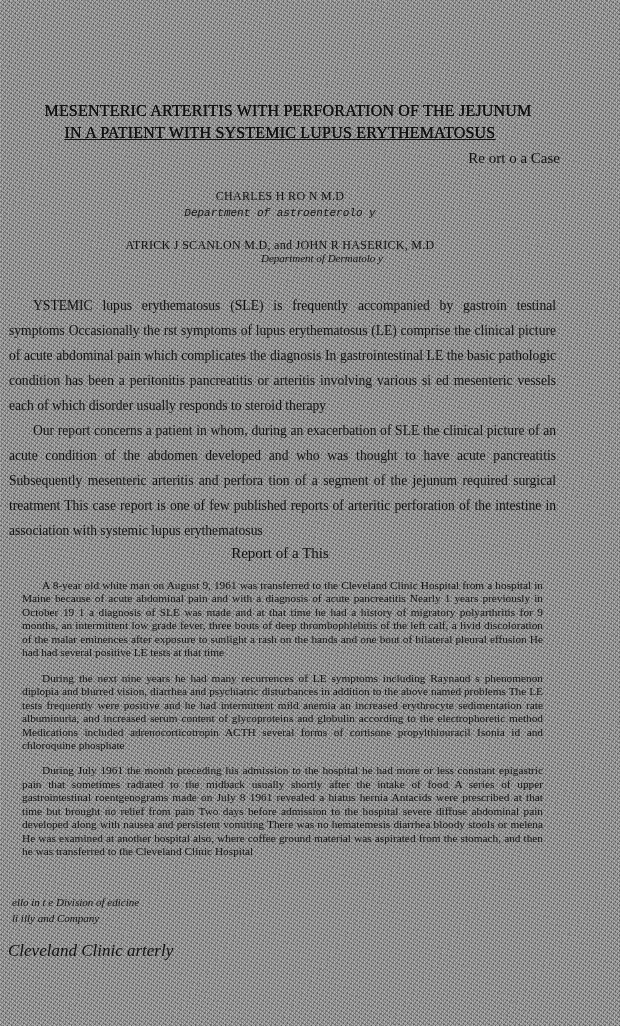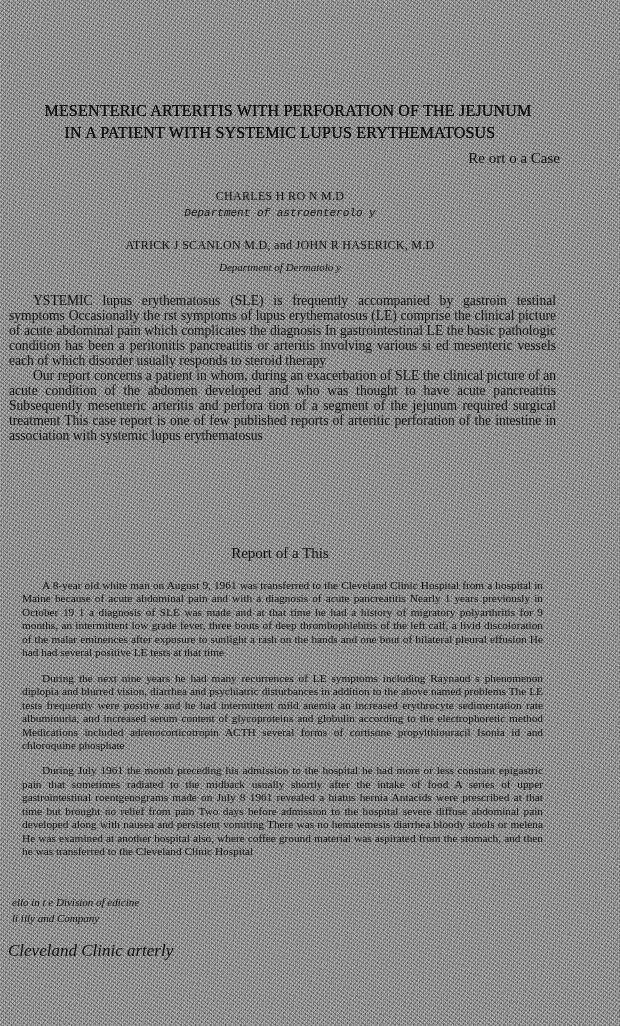--- a/index.html
+++ b/index.html
@@ -32,21 +32,21 @@
       top: 100px;
       width: 560px;
       text-align: center;
       font-size: 16px;
       letter-spacing: 0.2px;
       line-height: 22px;
       text-transform: uppercase;
       text-shadow: 0 0 0.5px #000;
     }
     .title .line1 { display: block; padding-left: 16px; }
-    .title .line2 { display: block; }
+    .title .line2 { display: block; text-decoration: underline; }
     .subtitle {
       position: absolute;
       top: 150px;
       left: 0;
       width: 560px;
       text-align: right;
       font-size: 15px;
     }
     .author {
       position: absolute;
@@ -60,29 +60,29 @@
       position: absolute;
       left: 0;
       width: 560px;
       text-align: center;
       font-size: 11px;
       font-style: italic;
     }
     .author1 { top: 189px; }
     .dept1 { top: 207px; font-family: Liberation Mono, monospace; }
     .author2 { top: 238px; }
-    .dept2 { top: 261px; }
+    .dept2 { top: 252px; margin-left: 42px; }
 
     .intro {
       position: absolute;
       left: 9px;
       top: 293px;
       width: 547px;
       font-size: 13.6px;
-      line-height: 15px;
+      line-height: 25px;
       text-align: justify;
     }
     .intro p {
       margin: 0;
       text-indent: 24px;
     }
     .intro p.lead {
       text-indent: 0;
     }
     .intro p.lead .dropcap-space {

